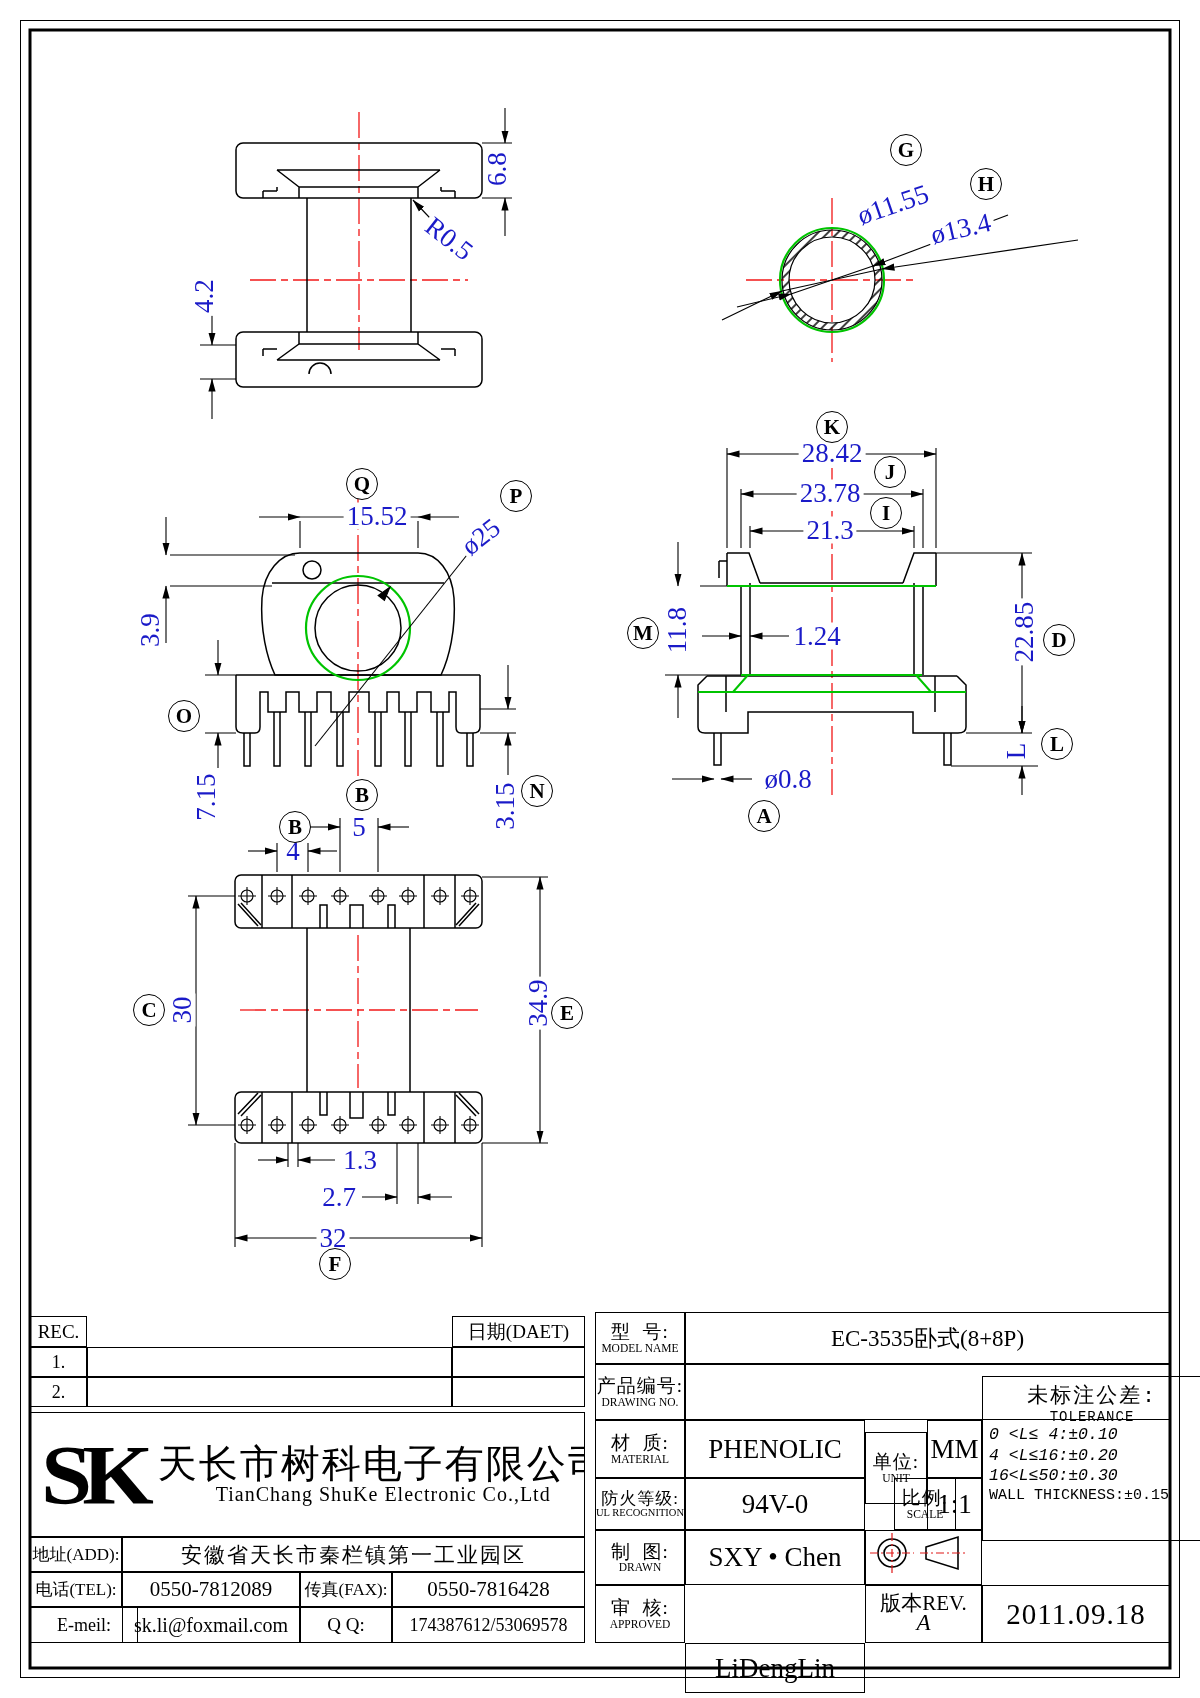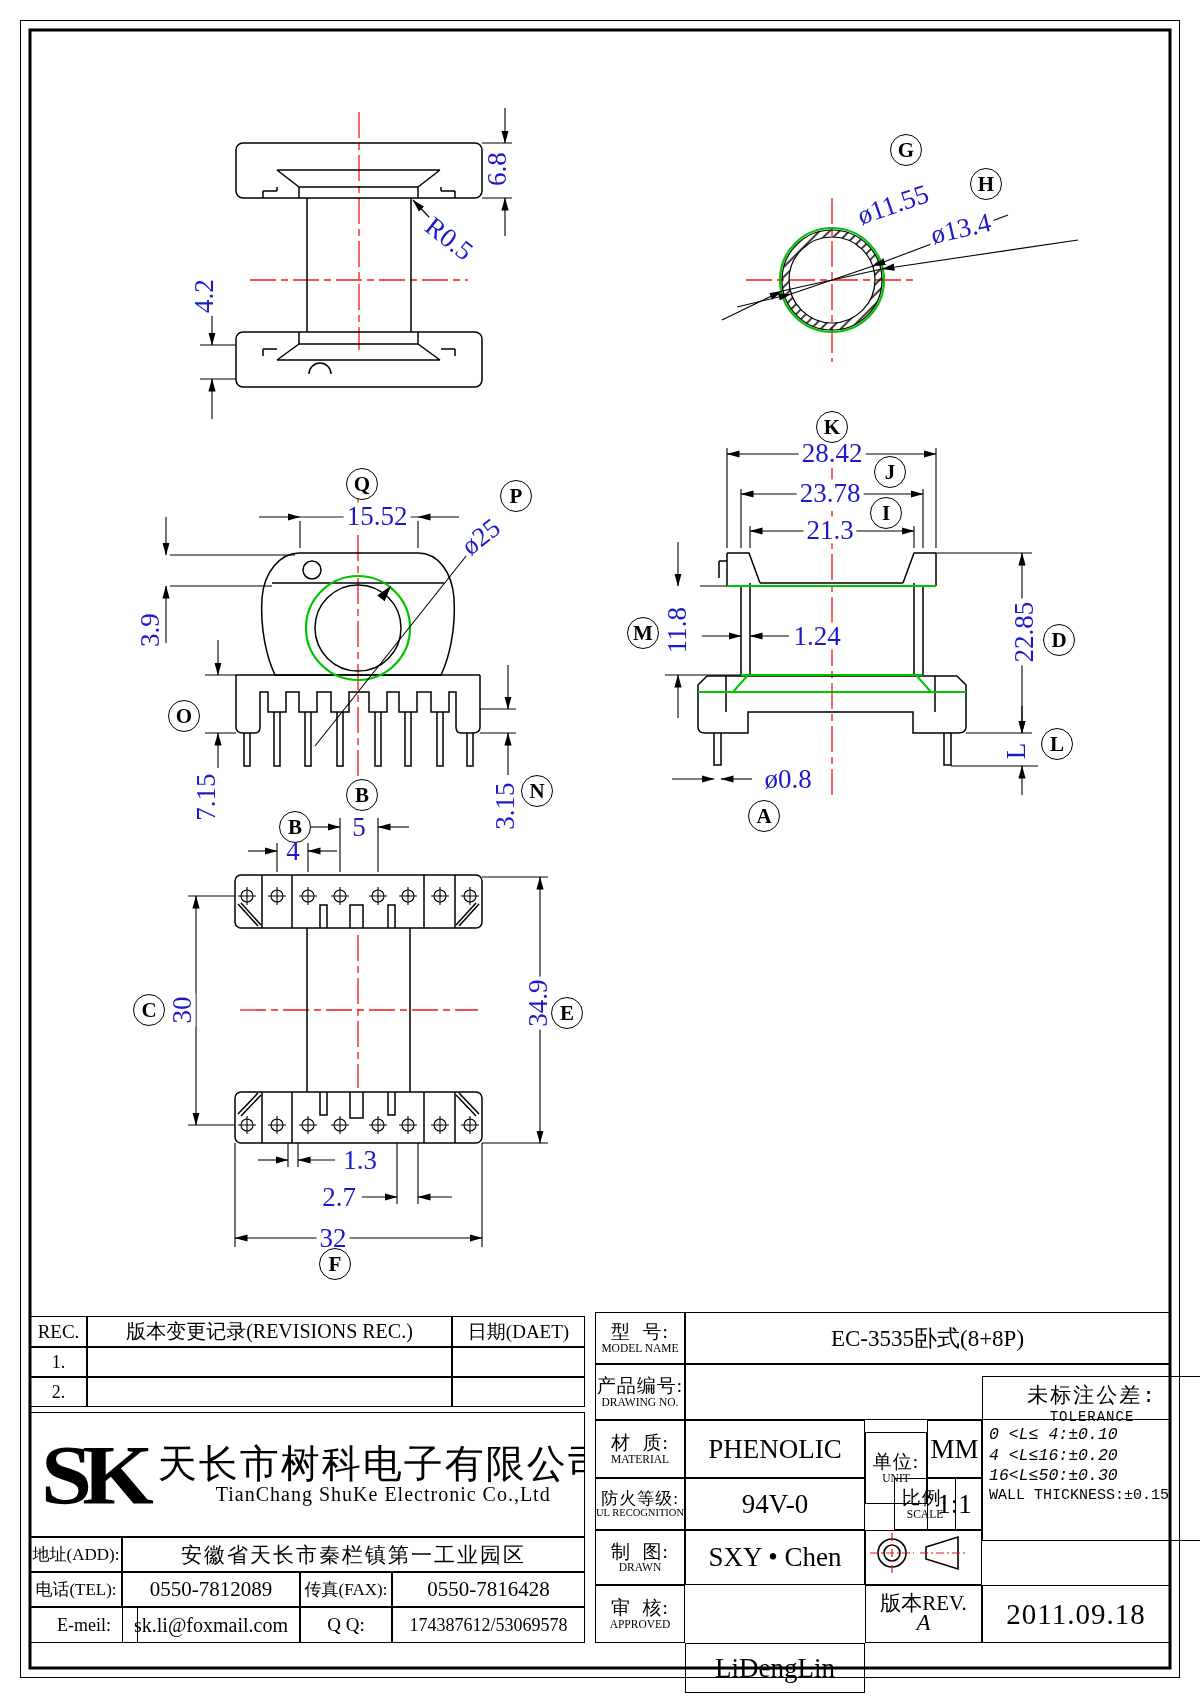--- a/index.html
+++ b/index.html
@@ -267,21 +267,20 @@
       <span class="balloon" style="left: 832px; top: 427px; transform: translate(-50%, -50%) rotate(0deg);">K</span>
       <span class="balloon" style="left: 1057px; top: 744px; transform: translate(-50%, -50%) rotate(0deg);">L</span>
       <span class="balloon" style="left: 643px; top: 633px; transform: translate(-50%, -50%) rotate(0deg);">M</span>
       <span class="balloon" style="left: 537px; top: 791px; transform: translate(-50%, -50%) rotate(0deg);">N</span>
       <span class="balloon" style="left: 184px; top: 716px; transform: translate(-50%, -50%) rotate(0deg);">O</span>
       <span class="balloon" style="left: 516px; top: 496px; transform: translate(-50%, -50%) rotate(0deg);">P</span>
       <span class="balloon" style="left: 362px; top: 484px; transform: translate(-50%, -50%) rotate(0deg);">Q</span>
     </div>
 
   <div class="cell" style="left:30px;top:1316px;width:57px;height:31px;font-size:19px;">REC.</div>
-  <div class="cell" style="left:87px;top:1316px;width:365px;height:31px;font-size:20px;">版本变更记录(REVISIONS REC.)</div>
   <div class="cell" style="left:452px;top:1316px;width:133px;height:31px;font-size:19px;">日期(DAET)</div>
   <div class="cell" style="left:30px;top:1347px;width:57px;height:30px;font-size:18px;">1.</div>
   <div class="cell" style="left:87px;top:1347px;width:365px;height:30px;"></div>
   <div class="cell" style="left:452px;top:1347px;width:133px;height:30px;"></div>
   <div class="cell" style="left:30px;top:1377px;width:57px;height:30px;font-size:18px;">2.</div>
   <div class="cell" style="left:87px;top:1377px;width:365px;height:30px;"></div>
   <div class="cell" style="left:452px;top:1377px;width:133px;height:30px;"></div>
 
   <div class="cell" style="left:30px;top:1412px;width:555px;height:125px;justify-content:flex-start;padding-left:10px;">
     <span class="logo">SK</span>

